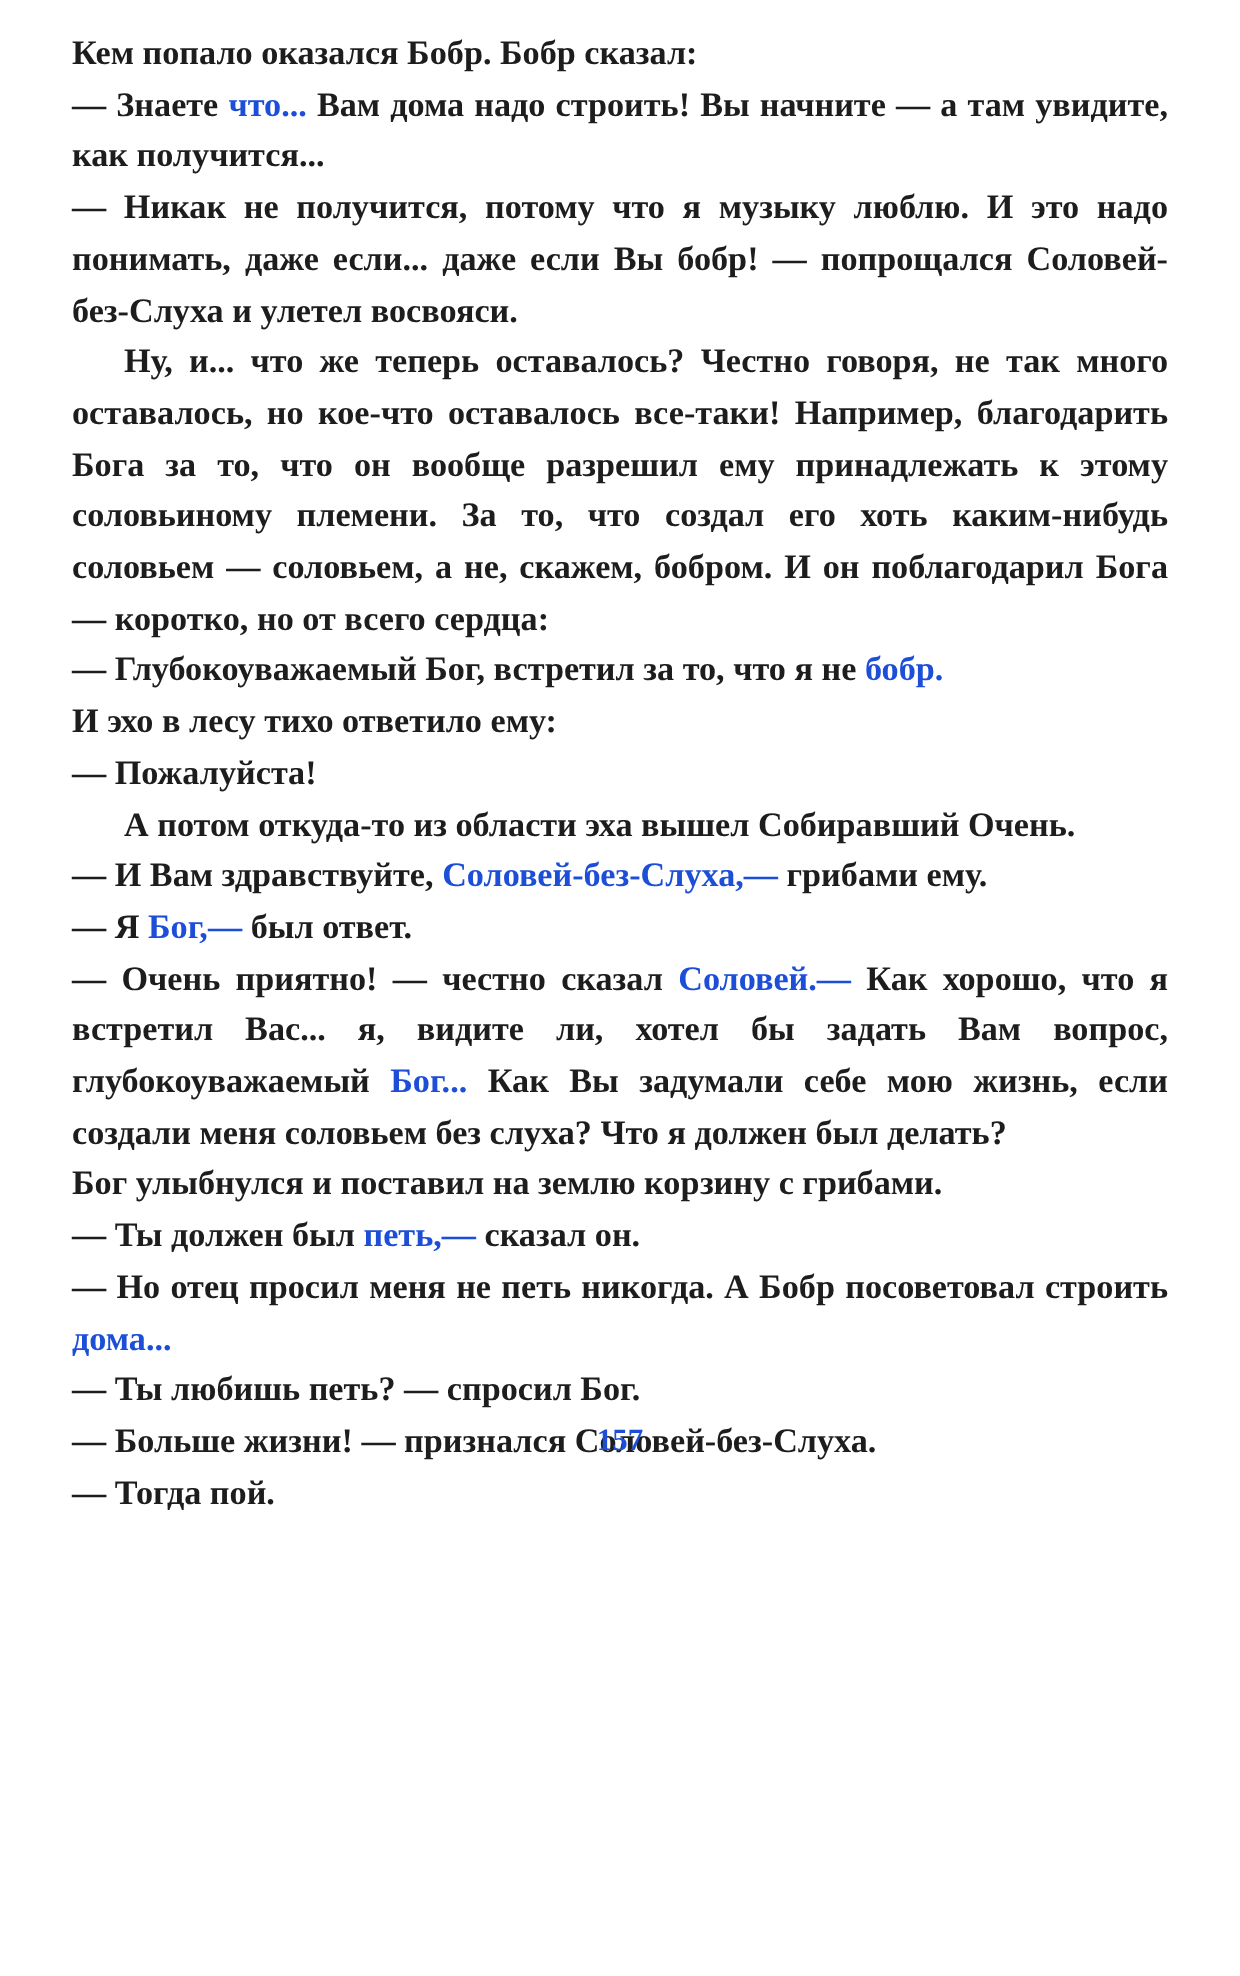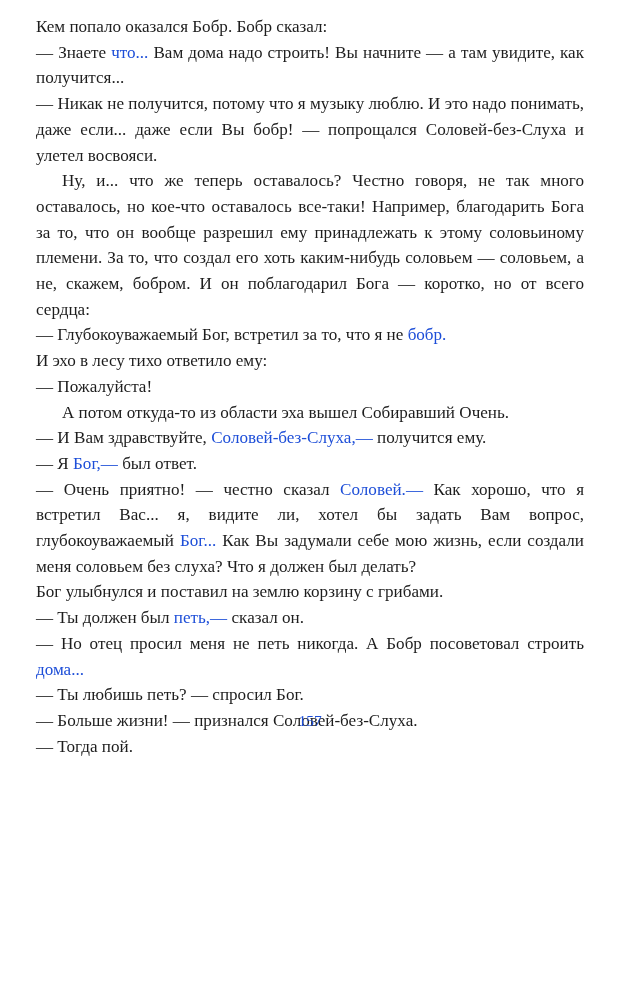--- a/index.html
+++ b/index.html
@@ -13,20 +13,21 @@
     font-family: "Liberation Serif", "DejaVu Serif", serif;
     color: #1b1b1b;
     overflow: hidden;
   }
   .page {
     position: relative;
     width: 620px;
     height: 744px;
     box-sizing: border-box;
     padding: 14px 36px 0 36px;
+    font-weight: bold;
   }
   .body-text {
     font-size: 17.1px;
     line-height: 25.7px;
     text-align: justify;
     text-justify: inter-word;
     hyphens: manual;
     color: #1d1d1d;
   }
   p.para {
@@ -61,21 +62,21 @@
 <div class="page">
   <div class="body-text" id="text-body">
       <p class="para"><span>Кем попало оказался Бобр. Бобр сказал:</span></p>
       <p class="para dash-line"><span>— Знаете </span><span class="hl">что...</span><span> Вам дома надо строить! Вы начните — а там увидите, как получится...</span></p>
       <p class="para dash-line"><span>— Никак не получится, потому что я музыку люблю. И это надо понимать, даже если... даже если Вы бобр! — попрощался Соловей-без-Слуха и улетел восвояси.</span></p>
       <p class="para indent"><span>Ну, и... что же теперь оставалось? Честно говоря, не так много оставалось, но кое-что оставалось все-таки! Например, благодарить Бога за то, что он вообще разрешил ему принадлежать к этому соловьиному племени. За то, что создал его хоть каким-нибудь соловьем — соловьем, а не, скажем, бобром. И он поблагодарил Бога — коротко, но от всего сердца:</span></p>
       <p class="para dash-line"><span>— Глубокоуважаемый Бог, встретил за то, что я не </span><span class="hl">бобр.</span></p>
       <p class="para"><span>И эхо в лесу тихо ответило ему:</span></p>
       <p class="para dash-line"><span>— Пожалуйста!</span></p>
       <p class="para indent"><span>А потом откуда-то из области эха вышел Собиравший Очень.</span></p>
-      <p class="para dash-line"><span>— И Вам здравствуйте, </span><span class="hl">Соловей-без-Слуха,—</span><span> получится ему.</span></p>
+      <p class="para dash-line"><span>— И Вам здравствуйте, </span><span class="hl">Соловей-без-Слуха,—</span><span> грибами ему.</span></p>
       <p class="para dash-line"><span>— Я </span><span class="hl">Бог,—</span><span> был ответ.</span></p>
       <p class="para dash-line"><span>— Очень приятно! — честно сказал </span><span class="hl">Соловей.—</span><span> Как хорошо, что я встретил Вас... я, видите ли, хотел бы задать Вам вопрос, глубокоуважаемый </span><span class="hl">Бог...</span><span> Как Вы задумали себе мою жизнь, если создали меня соловьем без слуха? Что я должен был делать?</span></p>
       <p class="para"><span>Бог улыбнулся и поставил на землю корзину с грибами.</span></p>
       <p class="para dash-line"><span>— Ты должен был </span><span class="hl">петь,—</span><span> сказал он.</span></p>
       <p class="para dash-line"><span>— Но отец просил меня не петь никогда. А Бобр посоветовал строить </span><span class="hl">дома...</span></p>
       <p class="para dash-line"><span>— Ты любишь петь? — спросил Бог.</span></p>
       <p class="para dash-line"><span>— Больше жизни! — признался Соловей-без-Слуха.</span></p>
       <p class="para dash-line"><span>— Тогда пой.</span></p>
     </div>
   <div class="page-number">157</div>

